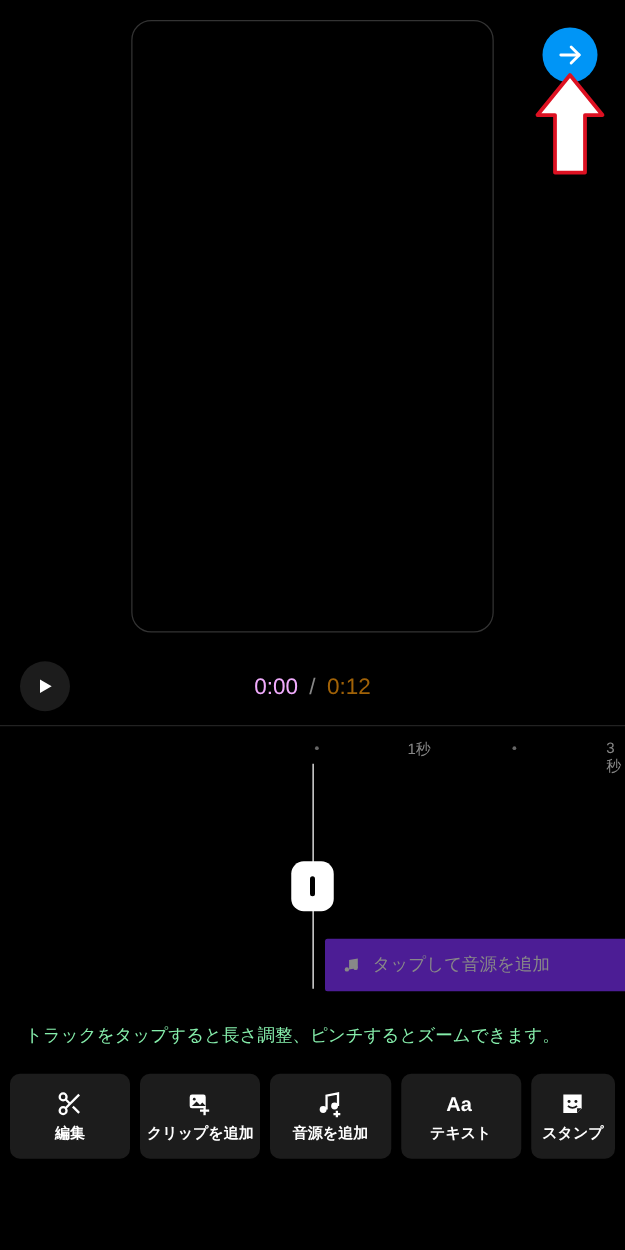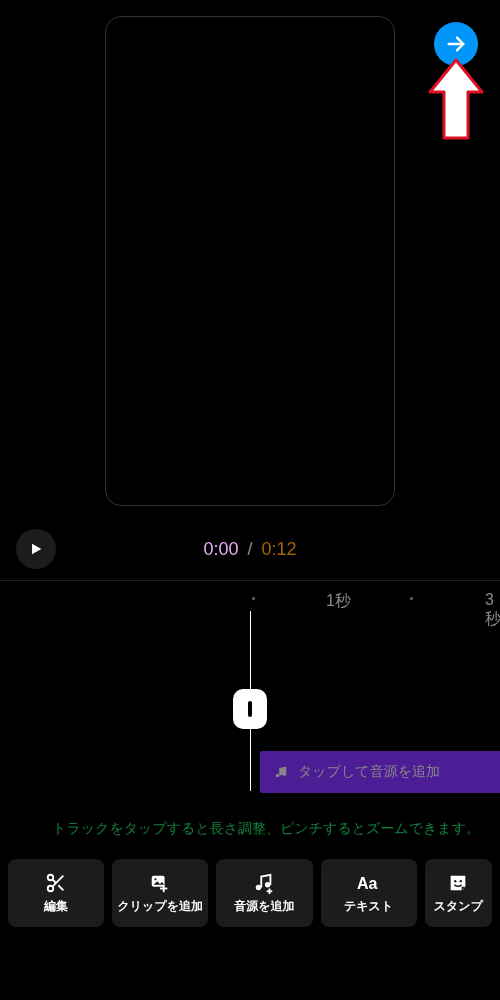--- a/index.html
+++ b/index.html
@@ -94,21 +94,21 @@
       width: 3px;
       height: 3px;
       border-radius: 50%;
       background: #666;
       top: 16px;
     }
     .ruler-label {
       position: absolute;
       top: 10px;
       color: #888;
-      font-size: 16px;
+      font-size: 12px;
     }
     .dot1 { left: 252px; }
     .label1 { left: 326px; }
     .dot2 { left: 410px; }
     .label2 { left: 485px; }
     .playhead {
       position: absolute;
       left: 250px;
       top: 30px;
       width: 1px;
@@ -147,23 +147,23 @@
       padding-left: 14px;
       gap: 10px;
       cursor: pointer;
     }
     .audio-track span { color: #888; font-size: 14px; }
     .hint-text {
       position: absolute;
       bottom: 12px;
       left: 0;
       right: 0;
-      text-align: right;
+      text-align: left;
       font-size: 14px;
-      color: #15803d;
+      color: #86efac;
       line-height: 1.4;
       padding: 0 20px;
     }
     .toolbar {
       display: flex;
       gap: 8px;
       padding: 8px;
       height: 84px;
     }
     .tool-button {

